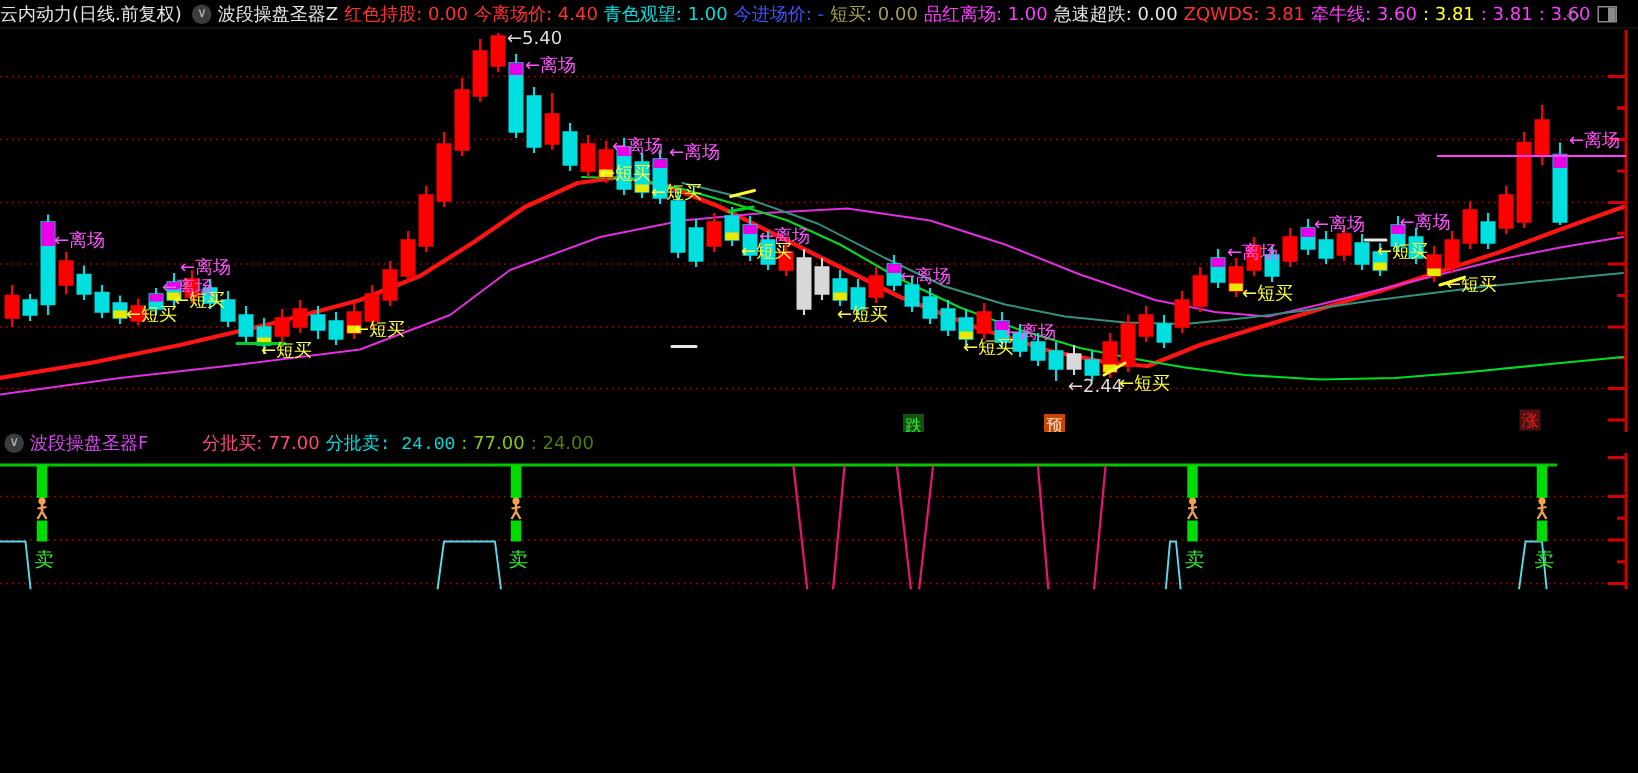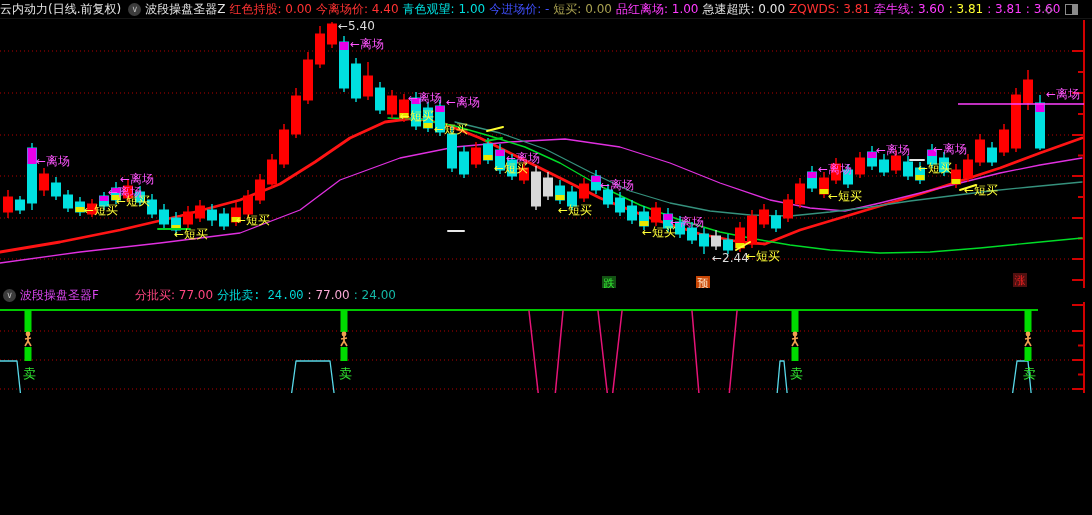--- a/index.html
+++ b/index.html
@@ -363,15 +363,15 @@
       <rect x="1013" y="273" width="14" height="14" fill="#501010"></rect>
       <text x="1020" y="281" fill="#e62020" font-size="11" dominant-baseline="middle" text-anchor="middle">涨</text>
       <line x1="0" y1="510" x2="1092" y2="510" stroke="#c80000" stroke-width="2"></line>
       <polygon points="556,500 566,500 561,505" fill="#ffd200" stroke="#c83200" stroke-width="0.6"></polygon>
       <polygon points="556,510 566,510 561,505" fill="#ffd200" stroke="#c83200" stroke-width="0.6"></polygon>
       <polygon points="612,503 624,503 618,510" fill="#f0a000"></polygon>
       <polygon points="722,503 734,503 728,510" fill="#f0a000"></polygon>
     </svg>
 
   <div id="subbar" class="bar">
-    <span class="circle-btn">∨</span><span style="color:#d946ef">波段操盘圣器F</span><span id="subbar-stats"><span style="color: rgb(255, 70, 128); margin-left: 32px;">分批买: 77.00</span><span style="color: rgb(0, 222, 222); font-family: Liberation Mono, monospace;">分批卖: 24.00</span><span style="color: #f9a8d4;">: 77.00</span><span style="color: #14b8a6;">: 24.00</span></span>
+    <span class="circle-btn">∨</span><span style="color:#d946ef">波段操盘圣器F</span><span id="subbar-stats"><span style="color: rgb(255, 70, 128); margin-left: 32px;">分批买: 77.00</span><span style="color: rgb(0, 222, 222); font-family: Liberation Mono, monospace;">分批卖: 24.00</span><span style="color: #84cc16;">: 77.00</span><span style="color: #4d7c0f;">: 24.00</span></span>
   </div>
 </div>
 
 </body></html>

